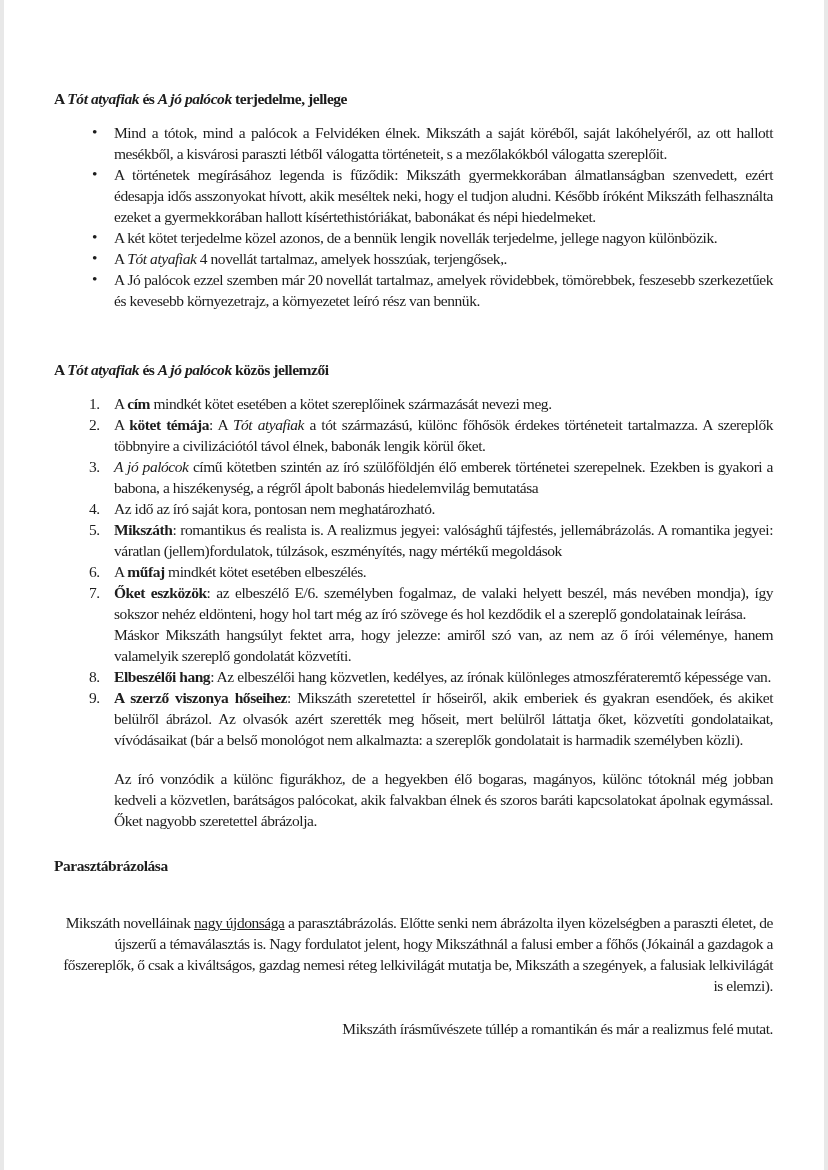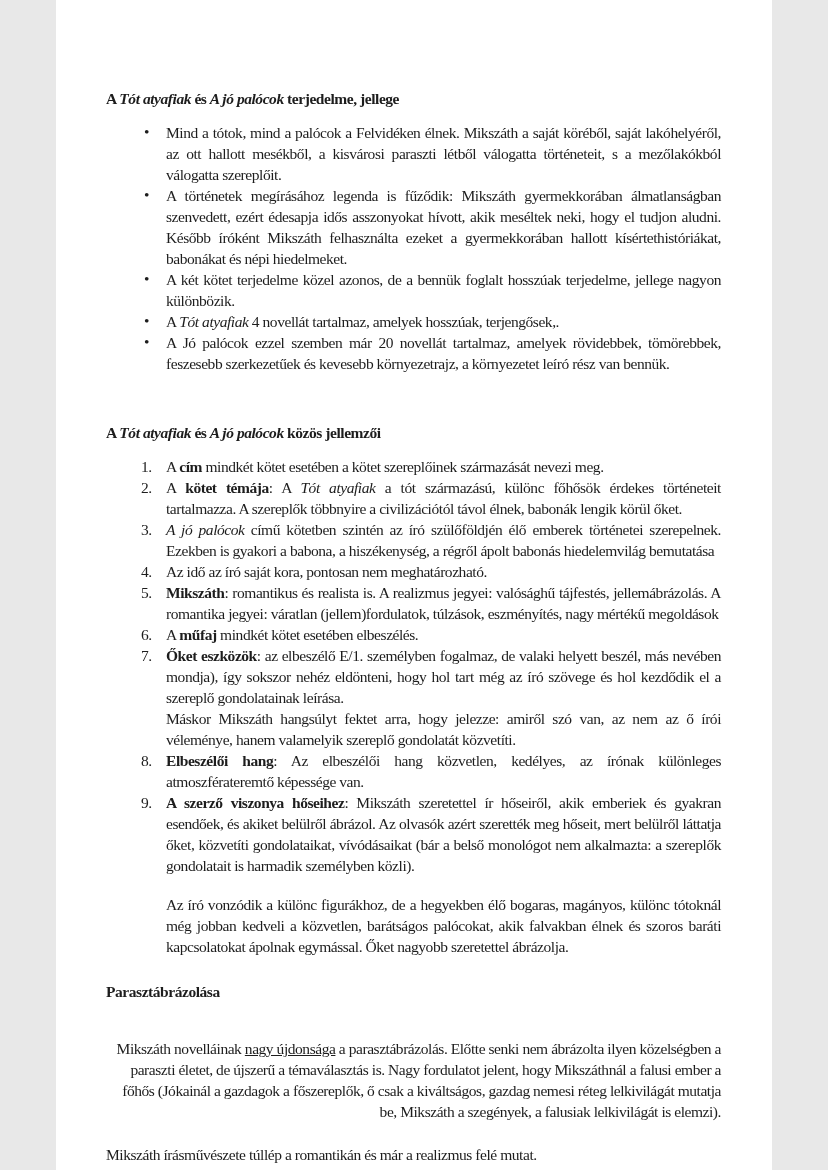--- a/index.html
+++ b/index.html
@@ -1,60 +1,60 @@
 <!DOCTYPE html>
 <html><head>
 <meta charset="utf-8">
 <style>
   html,body{margin:0;padding:0;background:#e8e8e8;}
   .page{
     position:relative;
-    width:716px;height:1170px;
+    width:820px;height:1170px;
     margin:0 auto;
     background:#ffffff;
     color:#1d1d1d;
     font-family:"Liberation Serif","DejaVu Serif",serif;
     font-size:15.5px;
     line-height:21px;
     letter-spacing:-0.45px;
     box-sizing:border-box;
     padding:88px 51px 0 50px;
     overflow:hidden;
   }
   .h{font-weight:bold;margin:0;font-size:15.5px;line-height:21px;}
   .h2{margin-top:48px;}
   .h3{margin-top:24px;}
   ul.bullets, ol.items{list-style:none;margin:13px 0 0 0;padding:0;}
   ul.bullets li, ol.items li{position:relative;padding-left:60px;text-align:justify;}
   ul.bullets .marker{position:absolute;left:38px;top:-1px;}
   ol.items .marker{position:absolute;left:35px;top:0;}
   .closing{margin:18px 0 14px 60px;text-align:justify;}
   .lead{margin:36px 0 0 0;text-align:right;}
-  .final{margin:22px 0 0 0;text-align:left;}
+  .final{margin:22px 0 0 8px;text-align:right;}
   .para + .para{margin-top:0;}
 </style>
 </head>
 <body>
 
 <div class="page">
 
   <h1 class="h"><span style="font-weight: bold;">A </span><span style="font-weight: bold; font-style: italic;">Tót atyafiak</span><span style="font-weight: bold;"> és </span><span style="font-weight: bold; font-style: italic;">A jó palócok</span><span style="font-weight: bold;"> terjedelme, jellege</span></h1>
 
   <ul class="bullets">
     <li>
       <span class="marker">•</span>
       <div class="para"><span>Mind a tótok, mind a palócok a Felvidéken élnek. Mikszáth a saját köréből, saját lakóhelyéről, az ott hallott mesékből, a kisvárosi paraszti létből válogatta történeteit, s a mezőlakókból válogatta szereplőit.</span></div>
     </li>
     <li>
       <span class="marker">•</span>
       <div class="para"><span>A történetek megírásához legenda is fűződik: Mikszáth gyermekkorában álmatlanságban szenvedett, ezért édesapja idős asszonyokat hívott, akik meséltek neki, hogy el tudjon aludni. Később íróként Mikszáth felhasználta ezeket a gyermekkorában hallott kísértethistóriákat, babonákat és népi hiedelmeket.</span></div>
     </li>
     <li>
       <span class="marker">•</span>
-      <div class="para"><span>A két kötet terjedelme közel azonos, de a bennük foglalt hosszúak terjedelme, jellege nagyon különbözik.</span></div>
+      <div class="para"><span>A két kötet terjedelme közel azonos, de a bennük lengik novellák terjedelme, jellege nagyon különbözik.</span></div>
     </li>
     <li>
       <span class="marker">•</span>
       <div class="para"><span>A </span><span style="font-style: italic;">Tót atyafiak</span><span> 4 novellát tartalmaz, amelyek hosszúak, terjengősek,.</span></div>
     </li>
     <li>
       <span class="marker">•</span>
       <div class="para"><span>A </span><span style="">Jó palócok</span><span> ezzel szemben már 20 novellát tartalmaz, amelyek rövidebbek, tömörebbek, feszesebb szerkezetűek és kevesebb környezetrajz, a környezetet leíró rész van bennük.</span></div>
     </li>
   </ul>
@@ -81,21 +81,21 @@
     <li>
       <span class="marker">5.</span>
       <div class="para"><span style="font-weight: bold;">Mikszáth</span><span>: romantikus és realista is. A realizmus jegyei: valósághű tájfestés, jellemábrázolás. A romantika jegyei: váratlan (jellem)fordulatok, túlzások, eszményítés, nagy mértékű megoldások</span></div>
     </li>
     <li>
       <span class="marker">6.</span>
       <div class="para"><span>A </span><span style="font-weight: bold;">műfaj</span><span> mindkét kötet esetében elbeszélés.</span></div>
     </li>
     <li>
       <span class="marker">7.</span>
-      <div class="para"><span style="font-weight: bold;">Őket eszközök</span><span>: az elbeszélő E/1. személyben fogalmaz, de valaki helyett beszél, más nevében mondja), így sokszor nehéz eldönteni, hogy hol tart még az író szövege és hol kezdődik el a szereplő gondolatainak leírása.</span></div>
+      <div class="para"><span style="font-weight: bold;">Őket eszközök</span><span>: az elbeszélő E/6. személyben fogalmaz, de valaki helyett beszél, más nevében mondja), így sokszor nehéz eldönteni, hogy hol tart még az író szövege és hol kezdődik el a szereplő gondolatainak leírása.</span></div>
       <div class="para"><span>Máskor Mikszáth hangsúlyt fektet arra, hogy jelezze: amiről szó van, az nem az ő írói véleménye, hanem valamelyik szereplő gondolatát közvetíti.</span></div>
     </li>
     <li>
       <span class="marker">8.</span>
       <div class="para"><span style="font-weight: bold;">Elbeszélői hang</span><span>: Az elbeszélői hang közvetlen, kedélyes, az írónak különleges atmoszférateremtő képessége van.</span></div>
     </li>
     <li>
       <span class="marker">9.</span>
       <div class="para"><span style="font-weight: bold;">A szerző viszonya hőseihez</span><span>: Mikszáth szeretettel ír hőseiről, akik emberiek és gyakran esendőek, és akiket belülről ábrázol. Az olvasók azért szerették meg hőseit, mert belülről láttatja őket, közvetíti gondolataikat, vívódásaikat (bár a belső monológot nem alkalmazta: a szereplők gondolatait is harmadik személyben közli).</span></div>
     </li>

